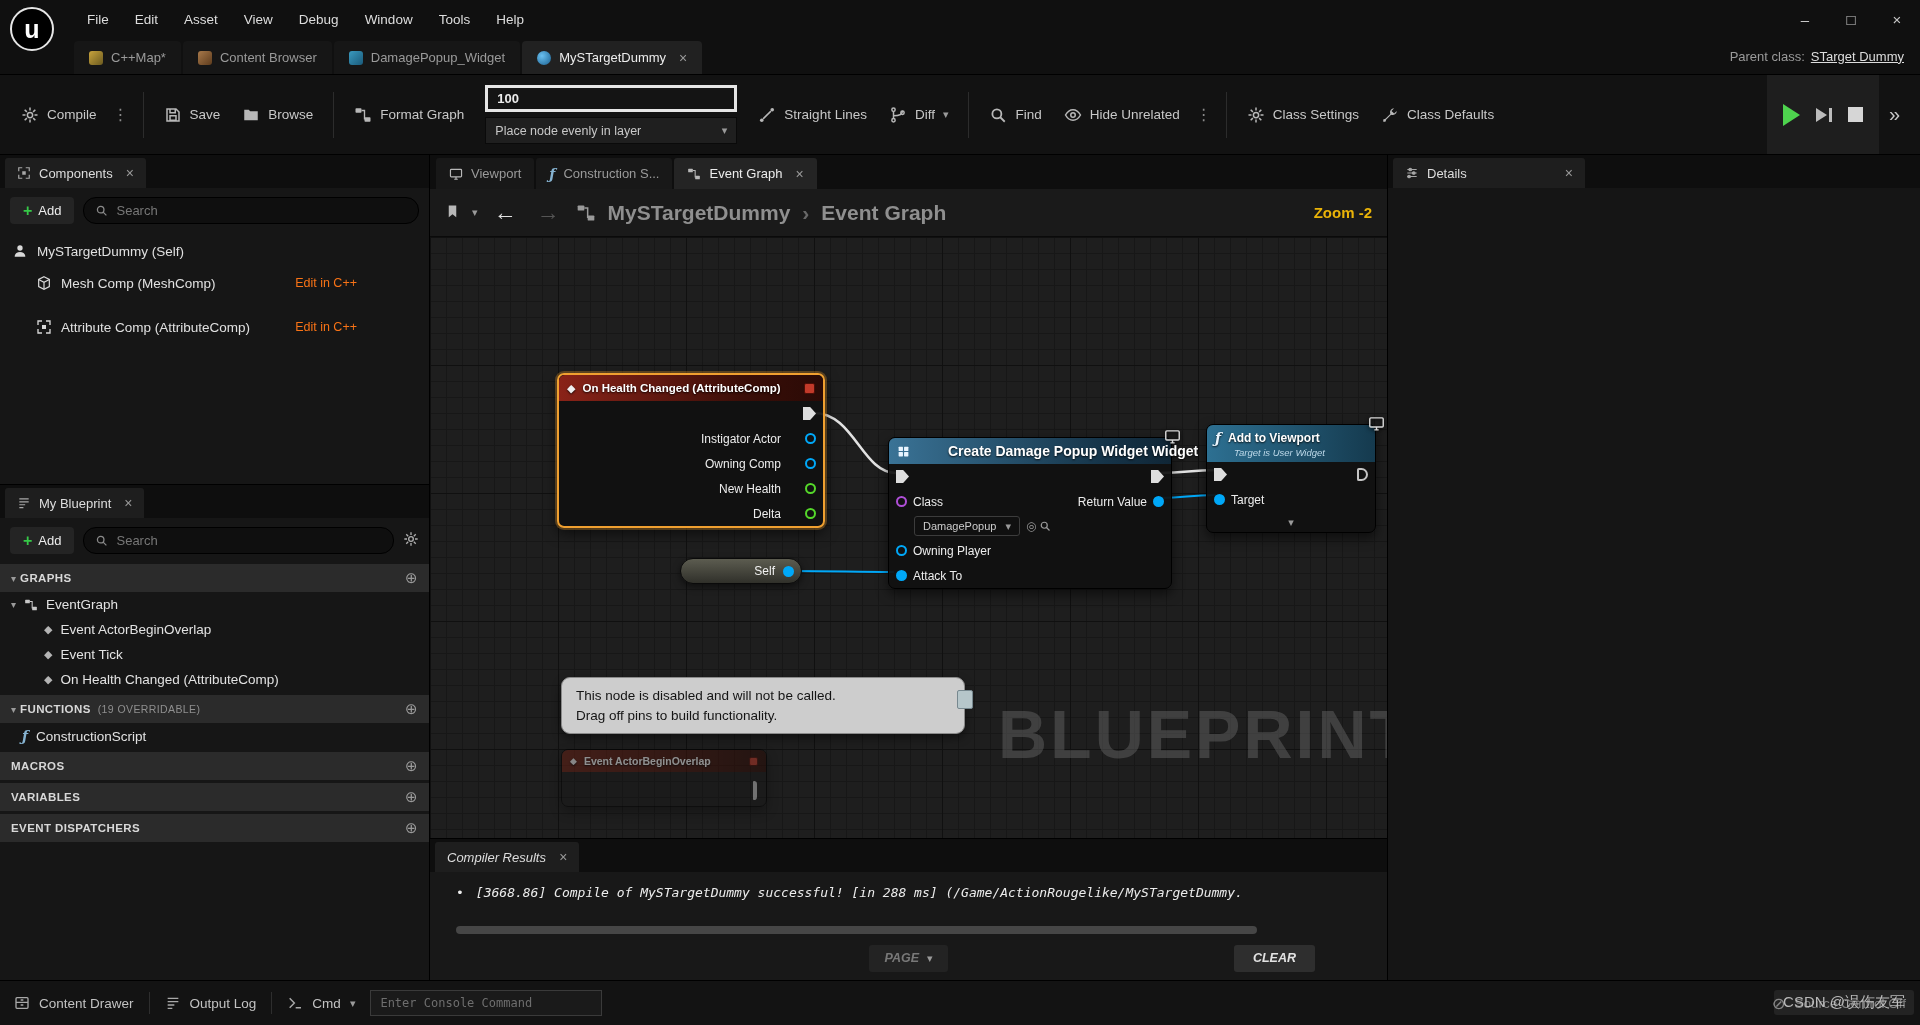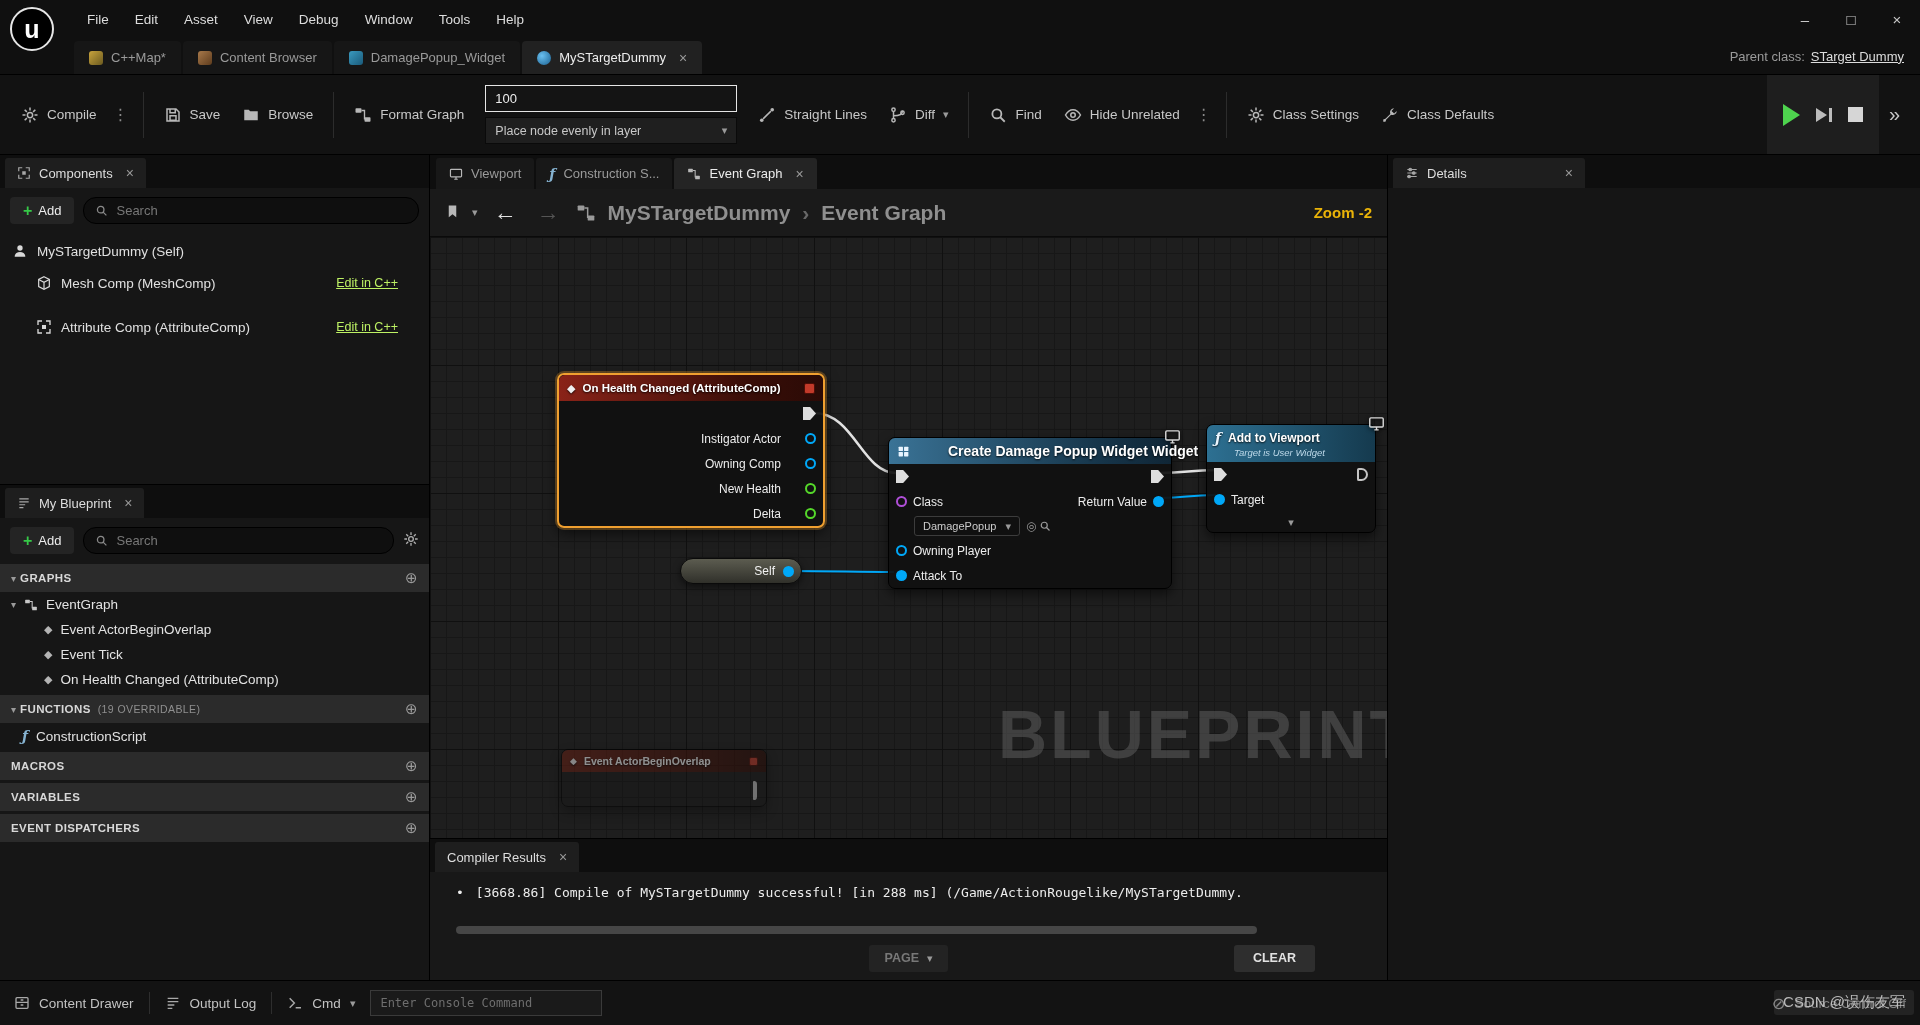--- a/index.html
+++ b/index.html
@@ -28,21 +28,21 @@
   .tab-close{color:#9a9a9a;margin-left:5px;font-size:14px;}
   .parent-class{margin-left:auto;margin-right:16px;align-self:center;font-size:13px;color:#9a9a9a;display:flex;gap:6px;}
   .parent-class a{color:#ddd;text-decoration:underline;}
 
   
   .toolbar{height:80px;background:#121212;display:flex;align-items:center;padding:0 10px;border-bottom:1px solid #000;}
   .tbtn{display:flex;align-items:center;gap:8px;padding:8px 11px;color:#c8c8c8;font-size:13.5px;border-radius:4px;white-space:nowrap;}
   .kebab{color:#8a8a8a;font-size:16px;padding:0 5px;}
   .tsep{width:1px;height:46px;background:#2c2c2c;margin:0 9px;flex:none;}
   .tstack{display:flex;flex-direction:column;gap:5px;margin:0 10px;}
-  .tinput{width:252px;height:27px;background:#141414;border:1px solid #e5e5e5;color:#ececec;padding:4px 9px;font-size:13px;font-family:inherit;}
+  .tinput{width:252px;height:27px;background:#141414;border:3px solid #e5e5e5;color:#ececec;padding:4px 9px;font-size:13px;font-family:inherit;font-weight:bold;}
   .tdrop{width:252px;height:27px;background:#1f1f1f;border:1px solid #0a0a0a;color:#c8c8c8;display:flex;align-items:center;justify-content:space-between;padding:0 9px;font-size:12.5px;}
   .chev{color:#9a9a9a;font-size:11px;}
   .play-area{margin-left:auto;display:flex;align-items:center;background:#1e1e1e;height:100%;padding:0 16px;gap:16px;}
   .play-tri{width:0;height:0;border-left:17px solid #4ed44e;border-top:11px solid transparent;border-bottom:11px solid transparent;}
   .frame-btn{display:flex;align-items:center;}
   .frame-tri{width:0;height:0;border-left:11px solid #bdbdbd;border-top:7px solid transparent;border-bottom:7px solid transparent;}
   .frame-bar{width:3px;height:14px;background:#bdbdbd;margin-left:2px;}
   .stop-sq{width:15px;height:15px;background:#d6d6d6;}
   .dbl-chev{color:#c8c8c8;font-size:20px;padding:0 10px;}
 
@@ -59,21 +59,21 @@
   .searchbox input{background:transparent;border:none;outline:none;color:#ccc;font-size:13px;width:100%;font-family:inherit;}
   .searchbox input::placeholder{color:#777;}
 
   
   .left-col{width:430px;display:flex;flex-direction:column;background:#121212;border-right:1px solid #000;}
   .components-panel{height:330px;display:flex;flex-direction:column;border-bottom:1px solid #000;}
   .myblueprint-panel{flex:1;display:flex;flex-direction:column;}
   .comp-row{display:flex;align-items:center;gap:9px;padding:6px 12px;color:#e0e0e0;font-size:13.5px;}
   .comp-row.indent{padding-left:36px;}
   .comp-row .ic{width:16px;height:16px;color:#d8d8d8;}
-  .cpp-link{margin-left:auto;margin-right:19px;color:#bef264;text-decoration:underline;font-size:12.5px;}
+  .cpp-link{margin-left:auto;margin-right:60px;color:#f97316;font-size:12.5px;}
   .gear-btn .ic{width:16px;height:16px;color:#b0b0b0;}
   .cat{height:28px;background:#2b2b2b;display:flex;align-items:center;padding:0 11px;margin-top:3px;font-size:11.5px;font-weight:bold;color:#d8d8d8;letter-spacing:.4px;}
   .cat .suffix{font-weight:normal;color:#8f8f8f;margin-left:7px;font-size:10.5px;}
   .cat .cplus{margin-left:auto;color:#9a9a9a;font-size:15px;font-weight:normal;}
   .bp-row{display:flex;align-items:center;gap:8px;padding:5px 11px;font-size:13.5px;color:#e2e2e2;}
   .bp-row.sub{padding-left:44px;}
   .dmd{color:#b4b4b4;font-size:11px;}
   .fnico{color:#86b3d1;font-style:italic;font-weight:bold;font-family:"DejaVu Serif",serif;font-size:14px;}
   .twisty{color:#9a9a9a;font-size:10px;}
   .bp-row .ic{width:14px;height:14px;color:#c8c8c8;}
@@ -131,21 +131,21 @@
   .nhead2 .t2{font-size:9.5px;font-style:italic;color:#bcd8e8;margin-left:19px;margin-top:1px;}
   .expand-row{height:20px;display:flex;align-items:center;justify-content:center;color:#9a9a9a;font-size:11px;}
   .self-node{position:absolute;left:250px;top:321px;width:122px;height:26px;border-radius:13px;background:linear-gradient(to bottom,#5c5c50,#30302a);border:1px solid #0a0a0a;display:flex;align-items:center;justify-content:flex-end;gap:8px;padding:0 7px;font-size:12px;color:#f2f2f2;box-shadow:0 3px 7px rgba(0,0,0,.5);}
   .note{position:absolute;left:131px;top:440px;width:404px;background:#cdcdcd;border:1px solid #8a8a8a;border-radius:9px;padding:8px 14px;color:#141414;font-size:13.5px;line-height:1.45;box-shadow:0 4px 10px rgba(0,0,0,.45);}
   .note-ic{position:absolute;right:-9px;top:12px;width:16px;height:19px;background:#b6c6ca;border:1px solid #77888f;border-radius:2px;}
   .node.ghost{opacity:.5;left:131px;top:512px;width:206px;height:58px;background:rgba(22,22,22,.8);}
   .node.ghost .nhead{height:22px;font-size:10.5px;background:linear-gradient(to right,#6a2014,#2a0c06);border-radius:6px 6px 0 0;}
   .ghost-pin{position:absolute;right:9px;top:33px;}
 
   
-  .compiler{height:142px;display:flex;flex-direction:column;background:#141414;border-top:1px solid #000;flex:none;}
+  .compiler{height:142px;display:flex;flex-direction:column;background:#141414;border-top:1px solid #000;flex:none;font-style:italic;}
   .comp-body{flex:1;position:relative;background:#181818;}
   .log-line{display:flex;gap:12px;padding:13px 8px 0 26px;font-family:"DejaVu Sans Mono",monospace;font-size:13px;color:#ececec;white-space:nowrap;overflow:hidden;}
   .hscroll{position:absolute;left:26px;right:130px;bottom:46px;height:8px;background:#464646;border-radius:4px;}
   .comp-buttons{position:absolute;left:0;right:0;bottom:8px;height:28px;display:flex;align-items:center;justify-content:center;}
   .page-btn{background:#232323;color:#787878;height:27px;padding:0 15px;border-radius:3px;display:flex;gap:8px;align-items:center;font-size:12.5px;font-weight:bold;}
   .clear-btn{position:absolute;right:72px;background:#2e2e2e;color:#e2e2e2;height:27px;padding:0 19px;border-radius:3px;display:flex;align-items:center;font-size:12.5px;font-weight:bold;}
 
   
   .details{width:533px;display:flex;flex-direction:column;background:#121212;border-left:1px solid #000;}
   .details-body{flex:1;background:#151515;}
@@ -652,20 +652,25 @@
               </span>
           </div>
           <div class="expand-row">▾</div>
         </div>
 
         <div class="self-node">
           <span>Self</span>
           <span class="dot obj on"></span>
         </div>
 
+        <div class="note">
+          <div>This node is disabled and will not be called.</div>
+          <div>Drag off pins to build functionality.</div>
+          <span class="note-ic"></span>
+        </div>
 
         <div class="node ghost">
           <div class="nhead">
             <span class="hico" style="font-size:9px;">◆</span>
             <span>Event ActorBeginOverlap</span>
             <span class="redbox" style="width:9px;height:9px;"></span>
           </div>
           <span class="ghost-pin"><span class="pin-d"></span></span>
         </div>
       </div>

